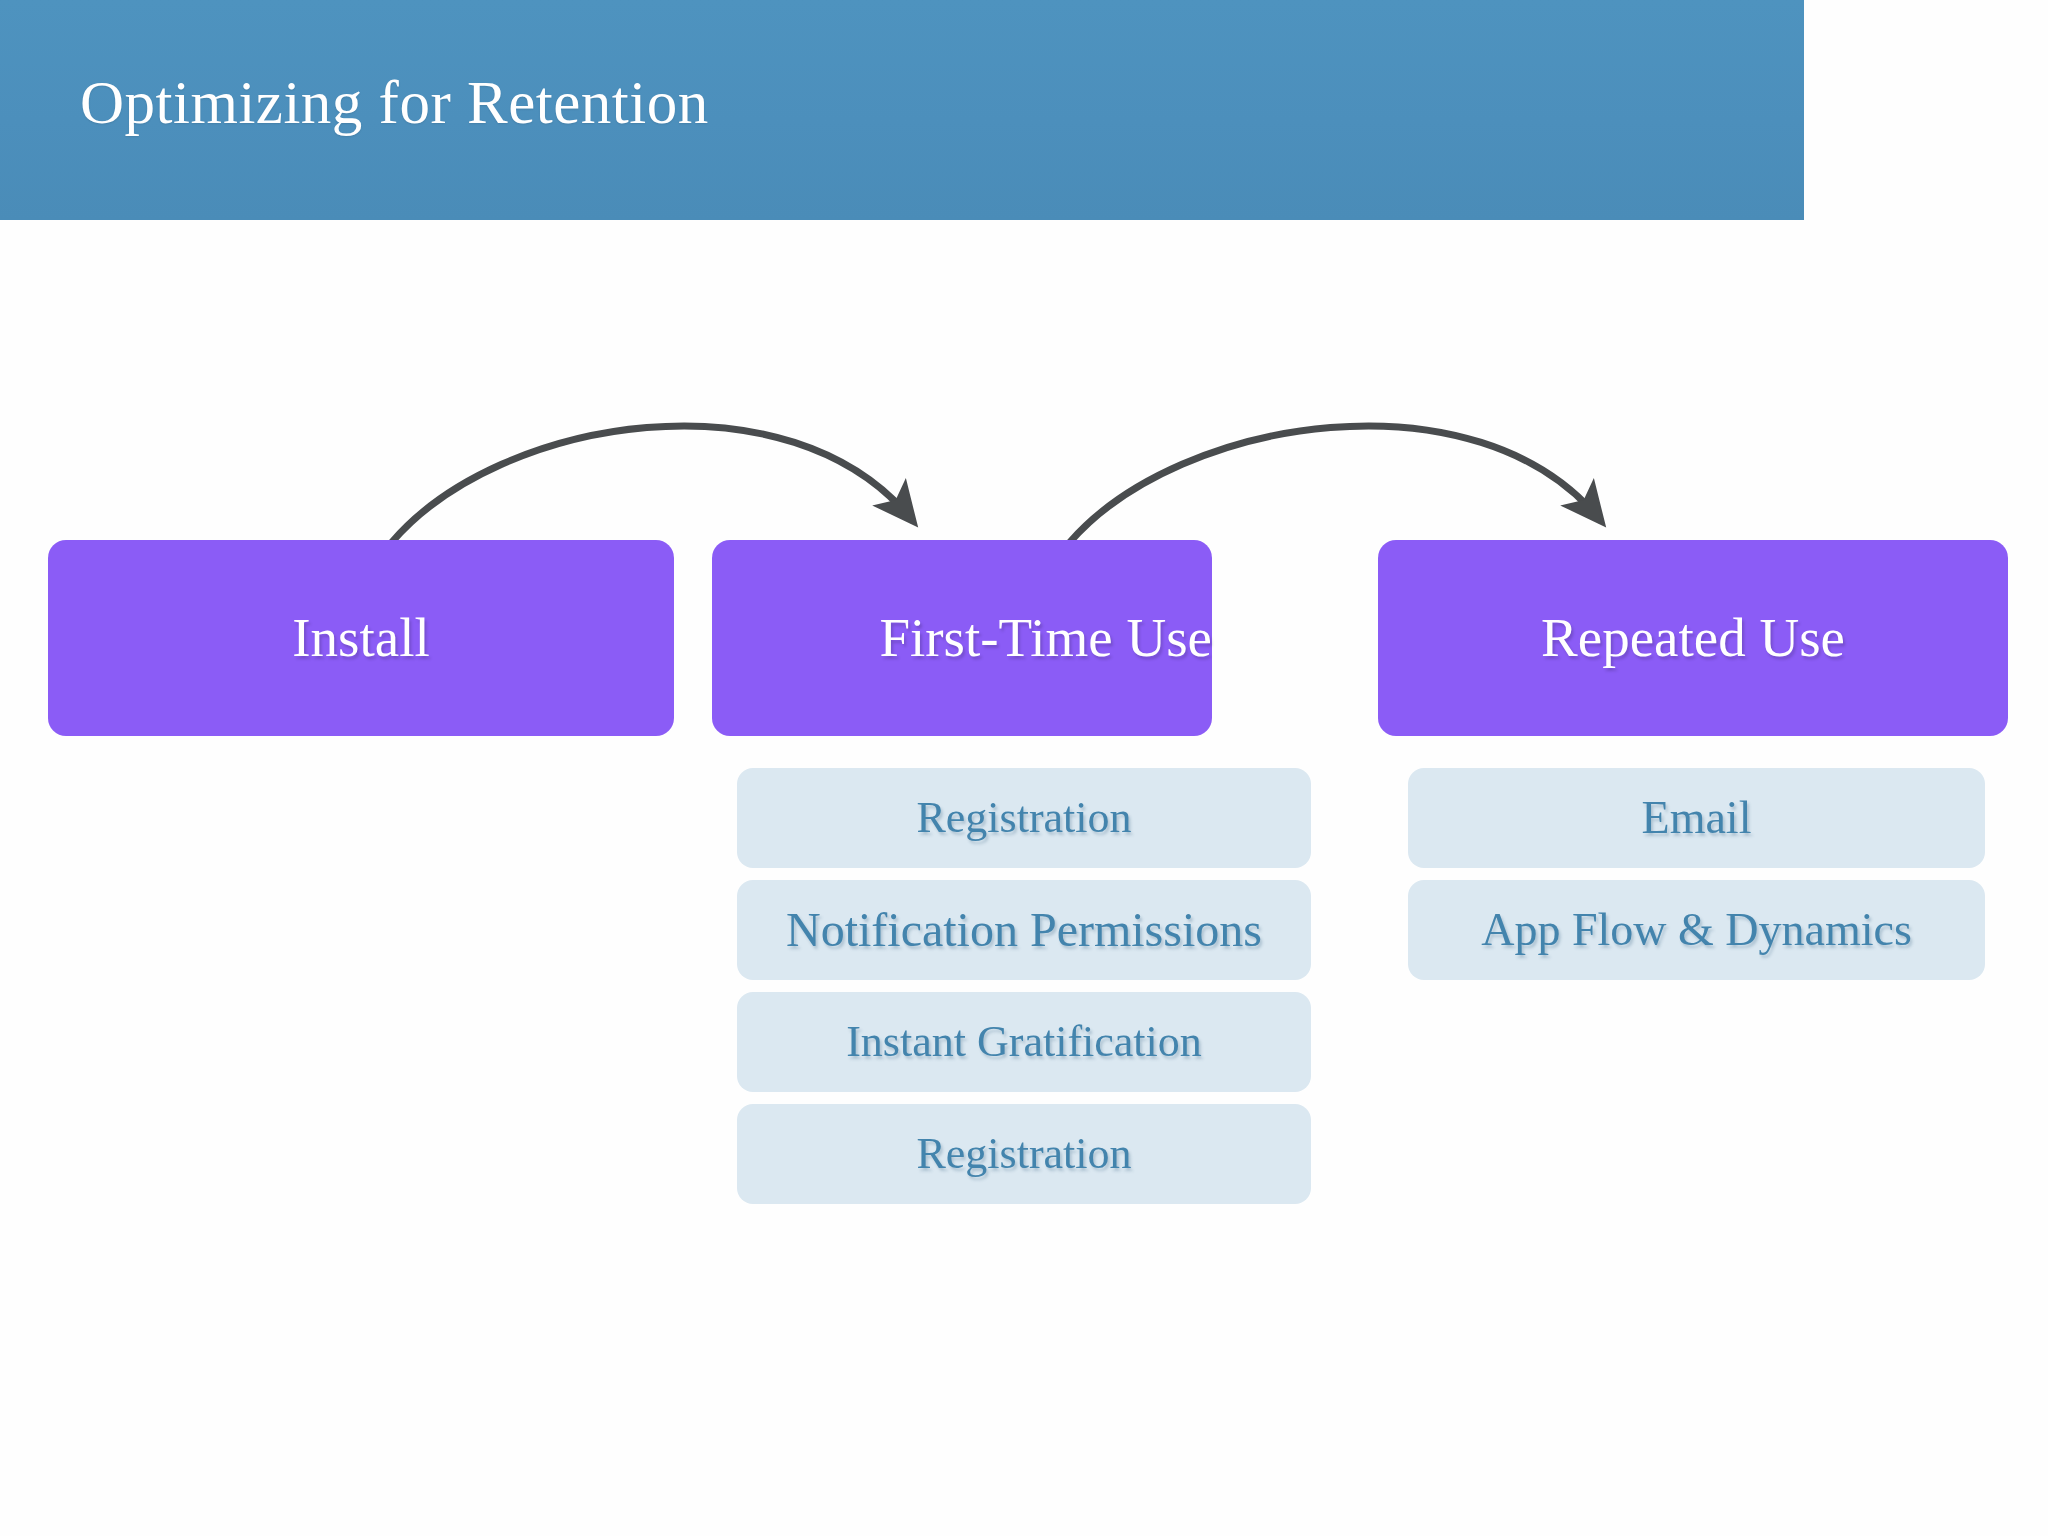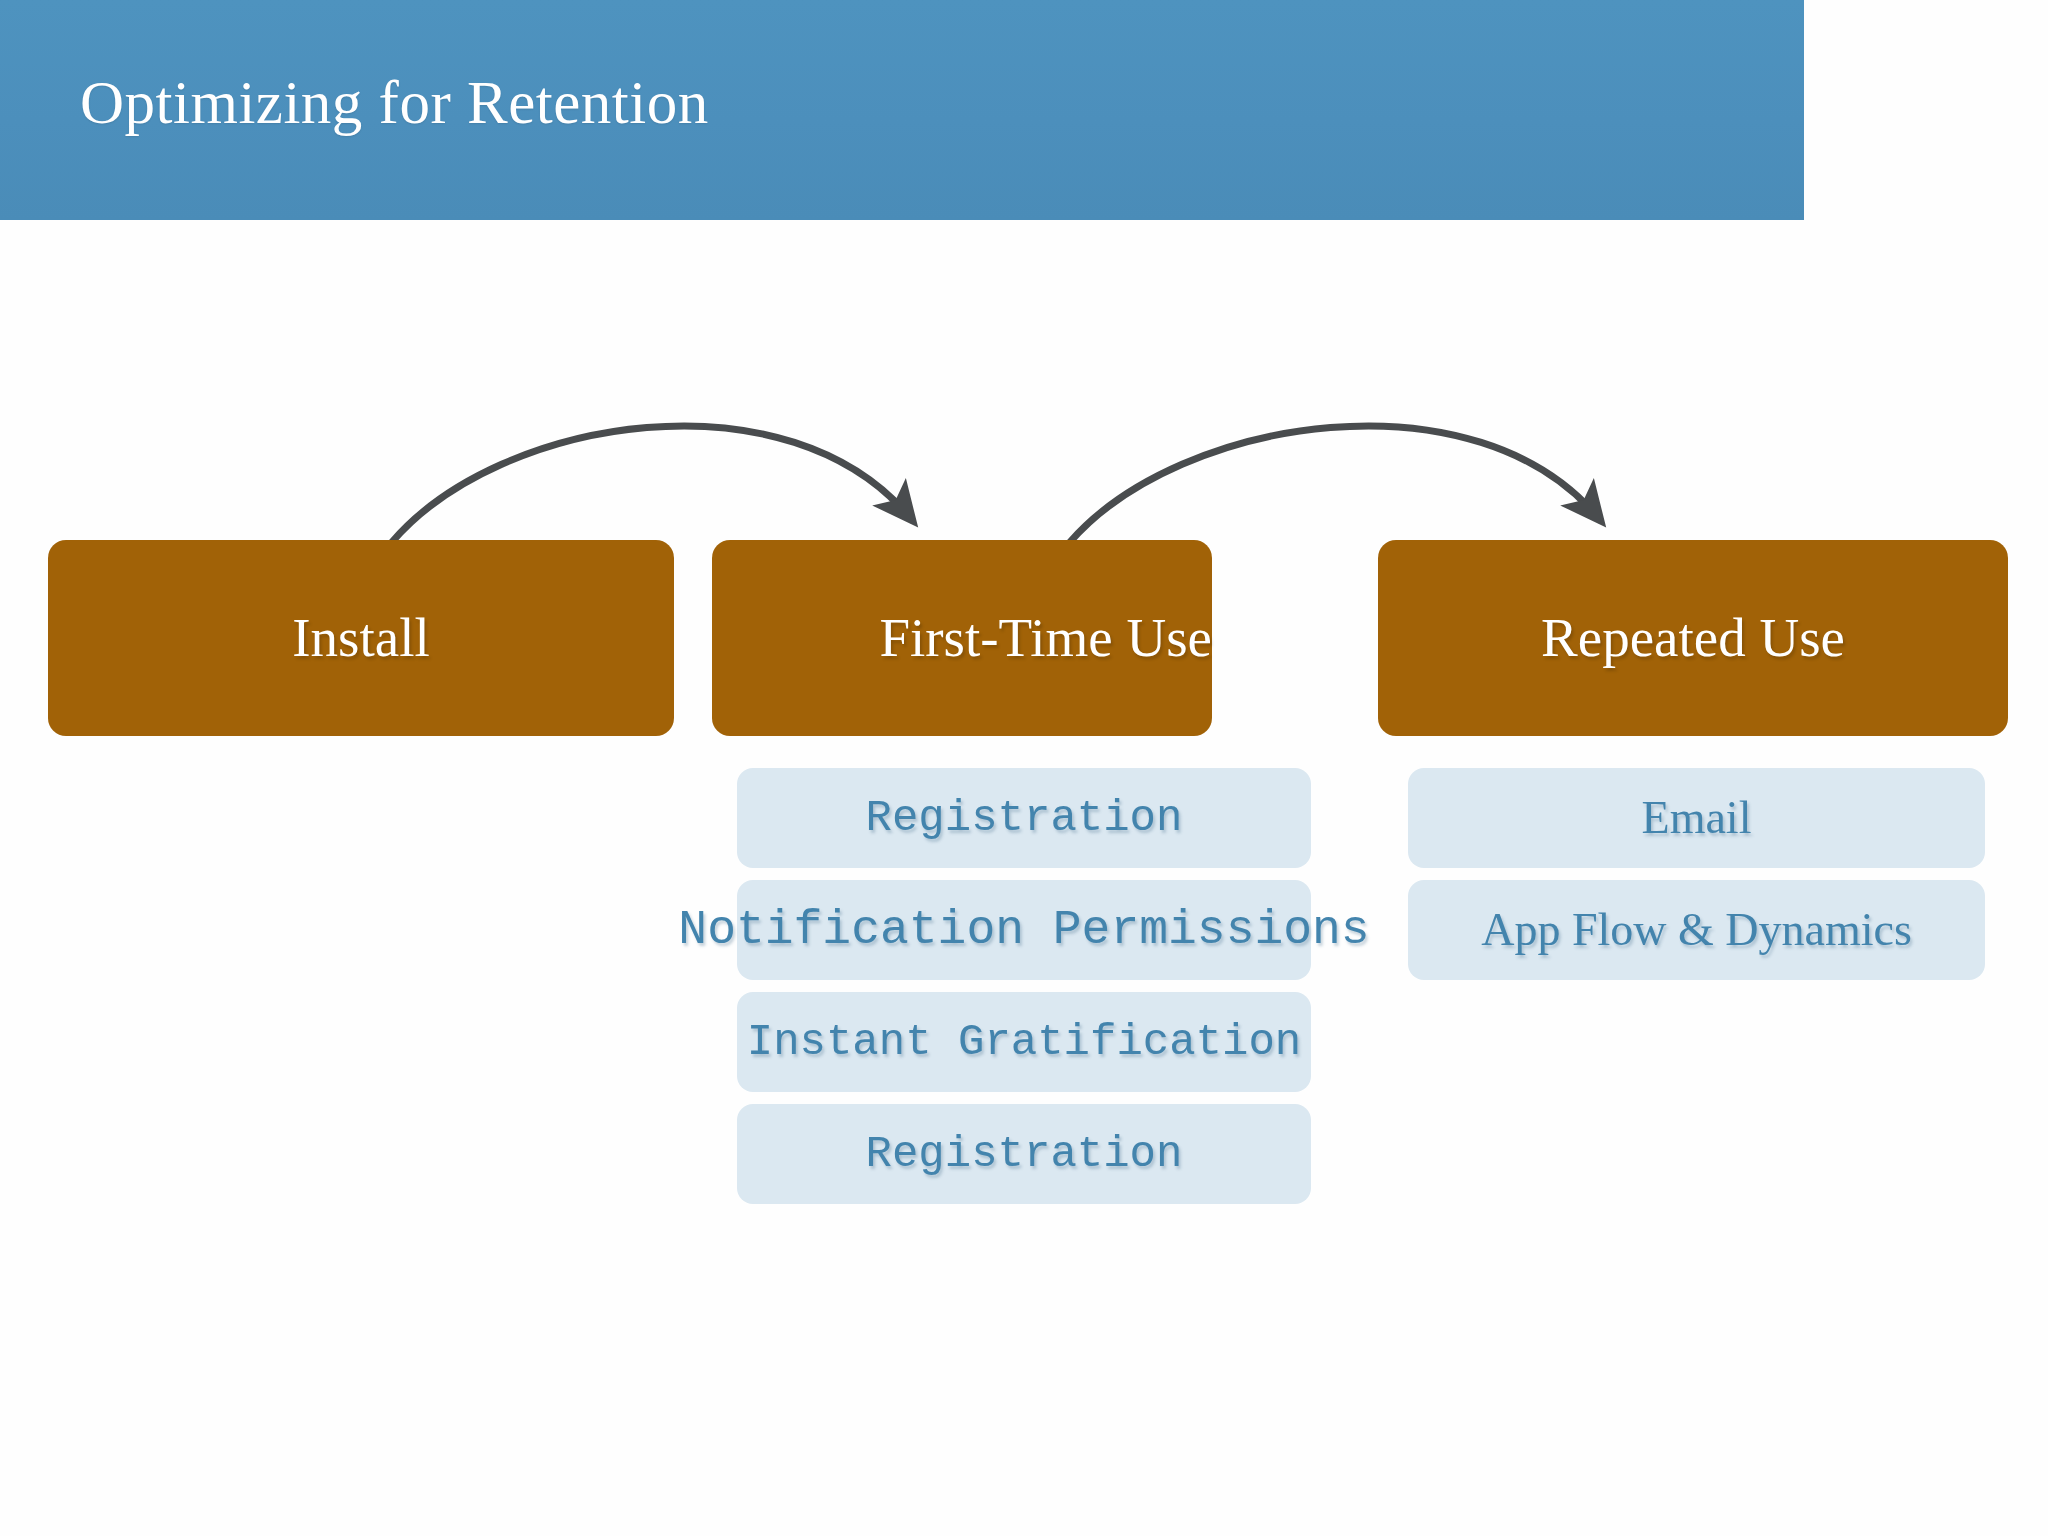--- a/index.html
+++ b/index.html
@@ -62,21 +62,21 @@
     width: 2048px;
     height: 1316px;
     pointer-events: none;
   }
 
   
   .stage {
     position: absolute;
     height: 196px;
     border-radius: 18px;
-    background: #a16207;
+    background: #8b5cf6;
     display: flex;
     align-items: center;
     justify-content: center;
     box-sizing: border-box;
   }
   .stage-label {
     color: #ffffff;
     font-size: 55px;
     line-height: 60px;
     white-space: nowrap;
@@ -87,21 +87,21 @@
   .stage-1 { left: 712px;  top: 320px; width: 500px; justify-content: flex-end; }
   .stage-2 { left: 1378px; top: 320px; width: 630px; }
 
   
   .subcol {
     position: absolute;
     top: 548px;
     display: flex;
     flex-direction: column;
   }
-  .subcol-1 { left: 737px;  width: 574px; font-family: Liberation Mono, monospace; }
+  .subcol-1 { left: 737px;  width: 574px; }
   .subcol-2 { left: 1408px; width: 577px; }
 
   .subbox {
     height: 100px;
     border-radius: 16px;
     background: #dbe8f1;
     display: flex;
     align-items: center;
     justify-content: center;
     margin-bottom: 12px;

